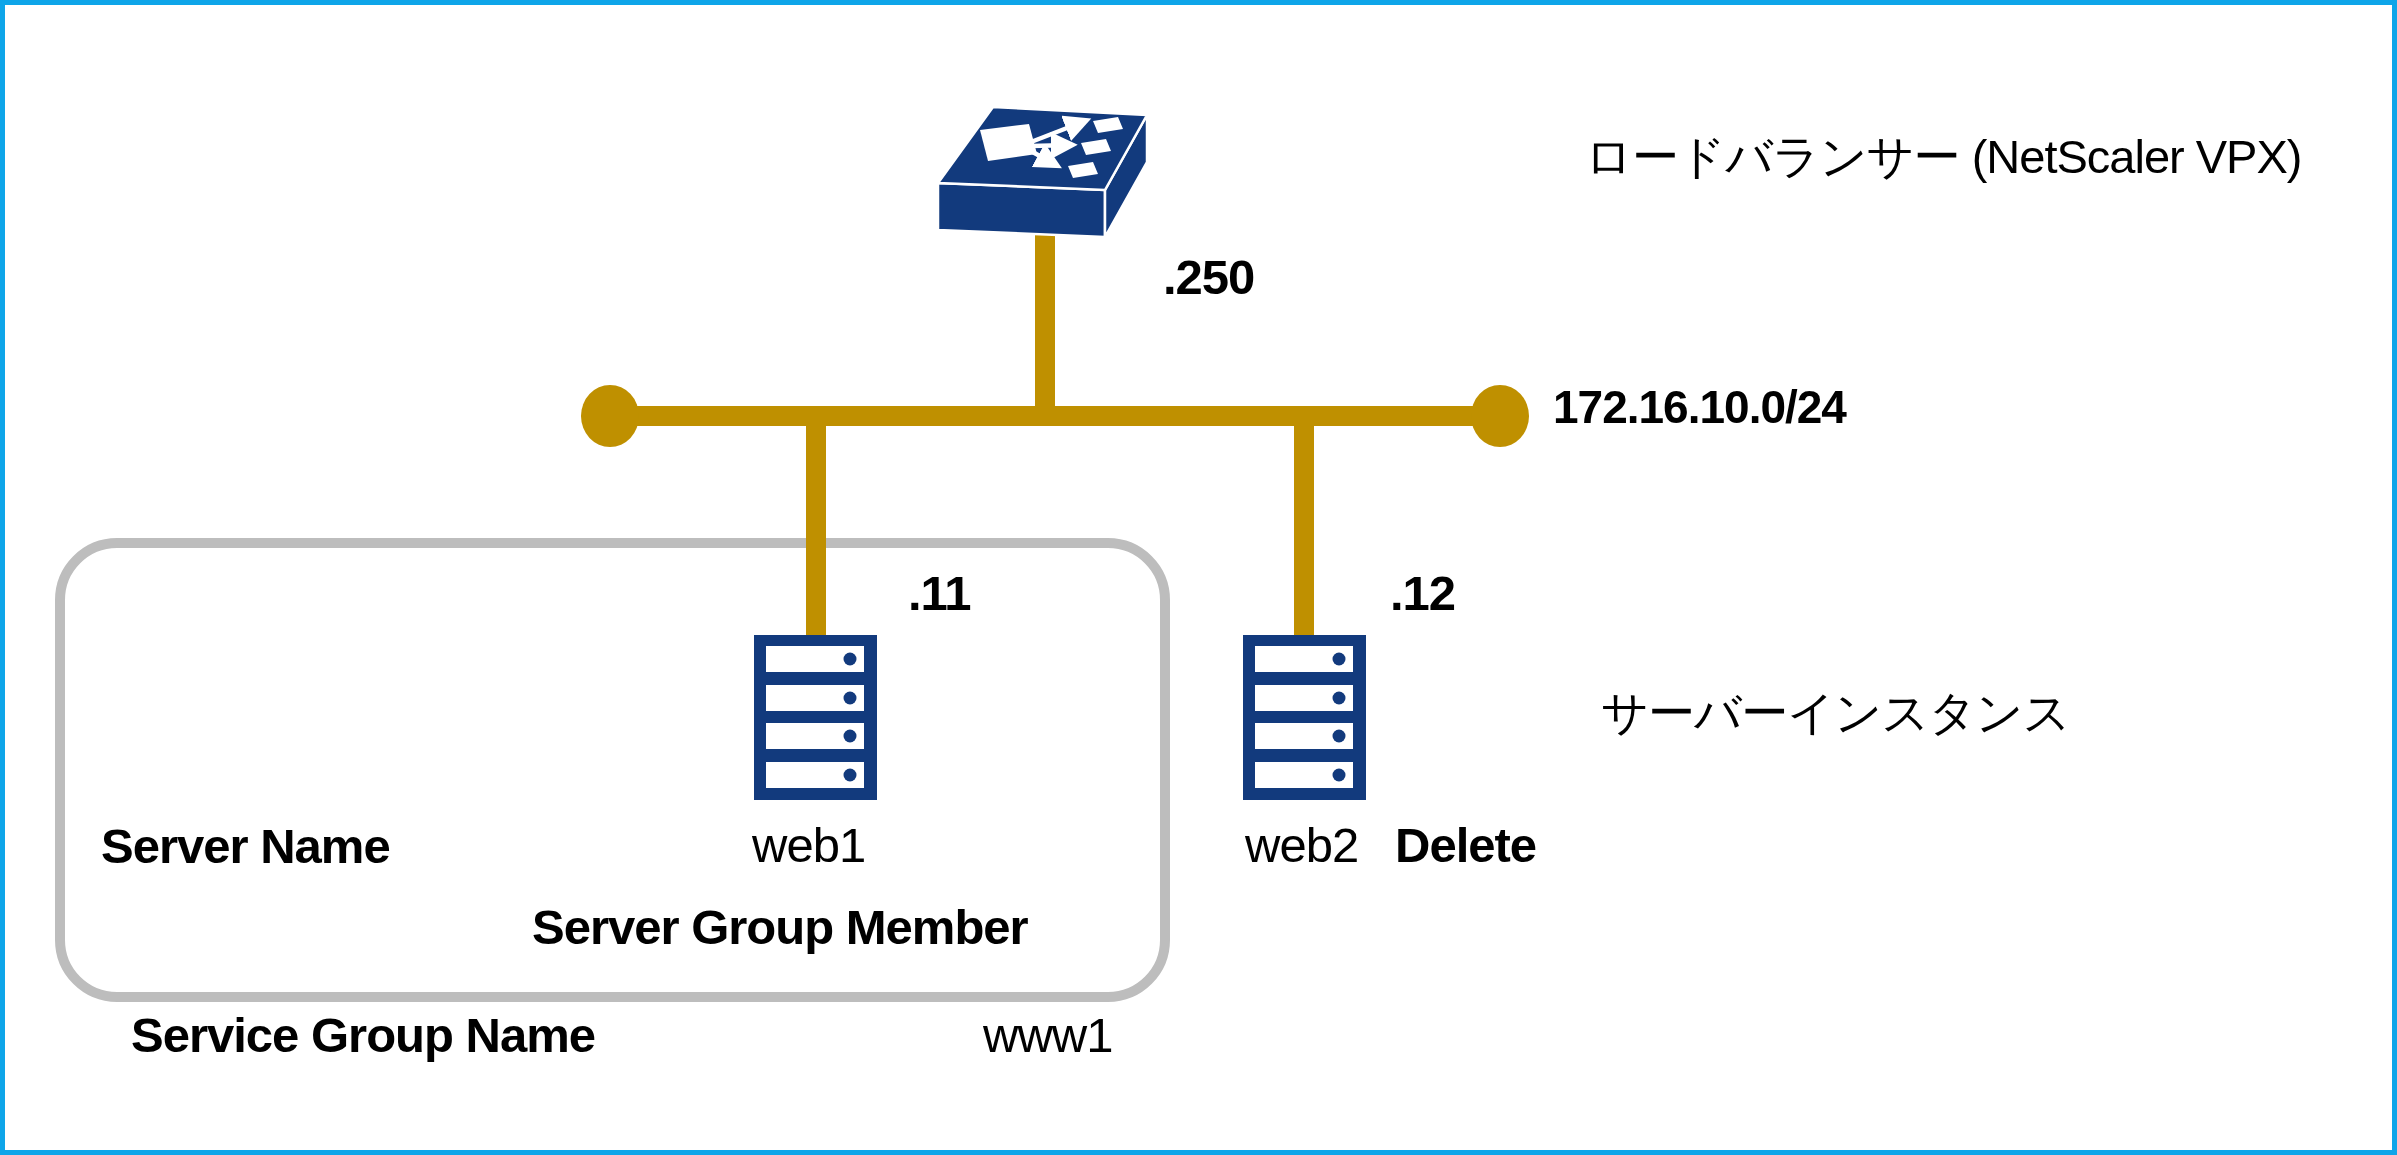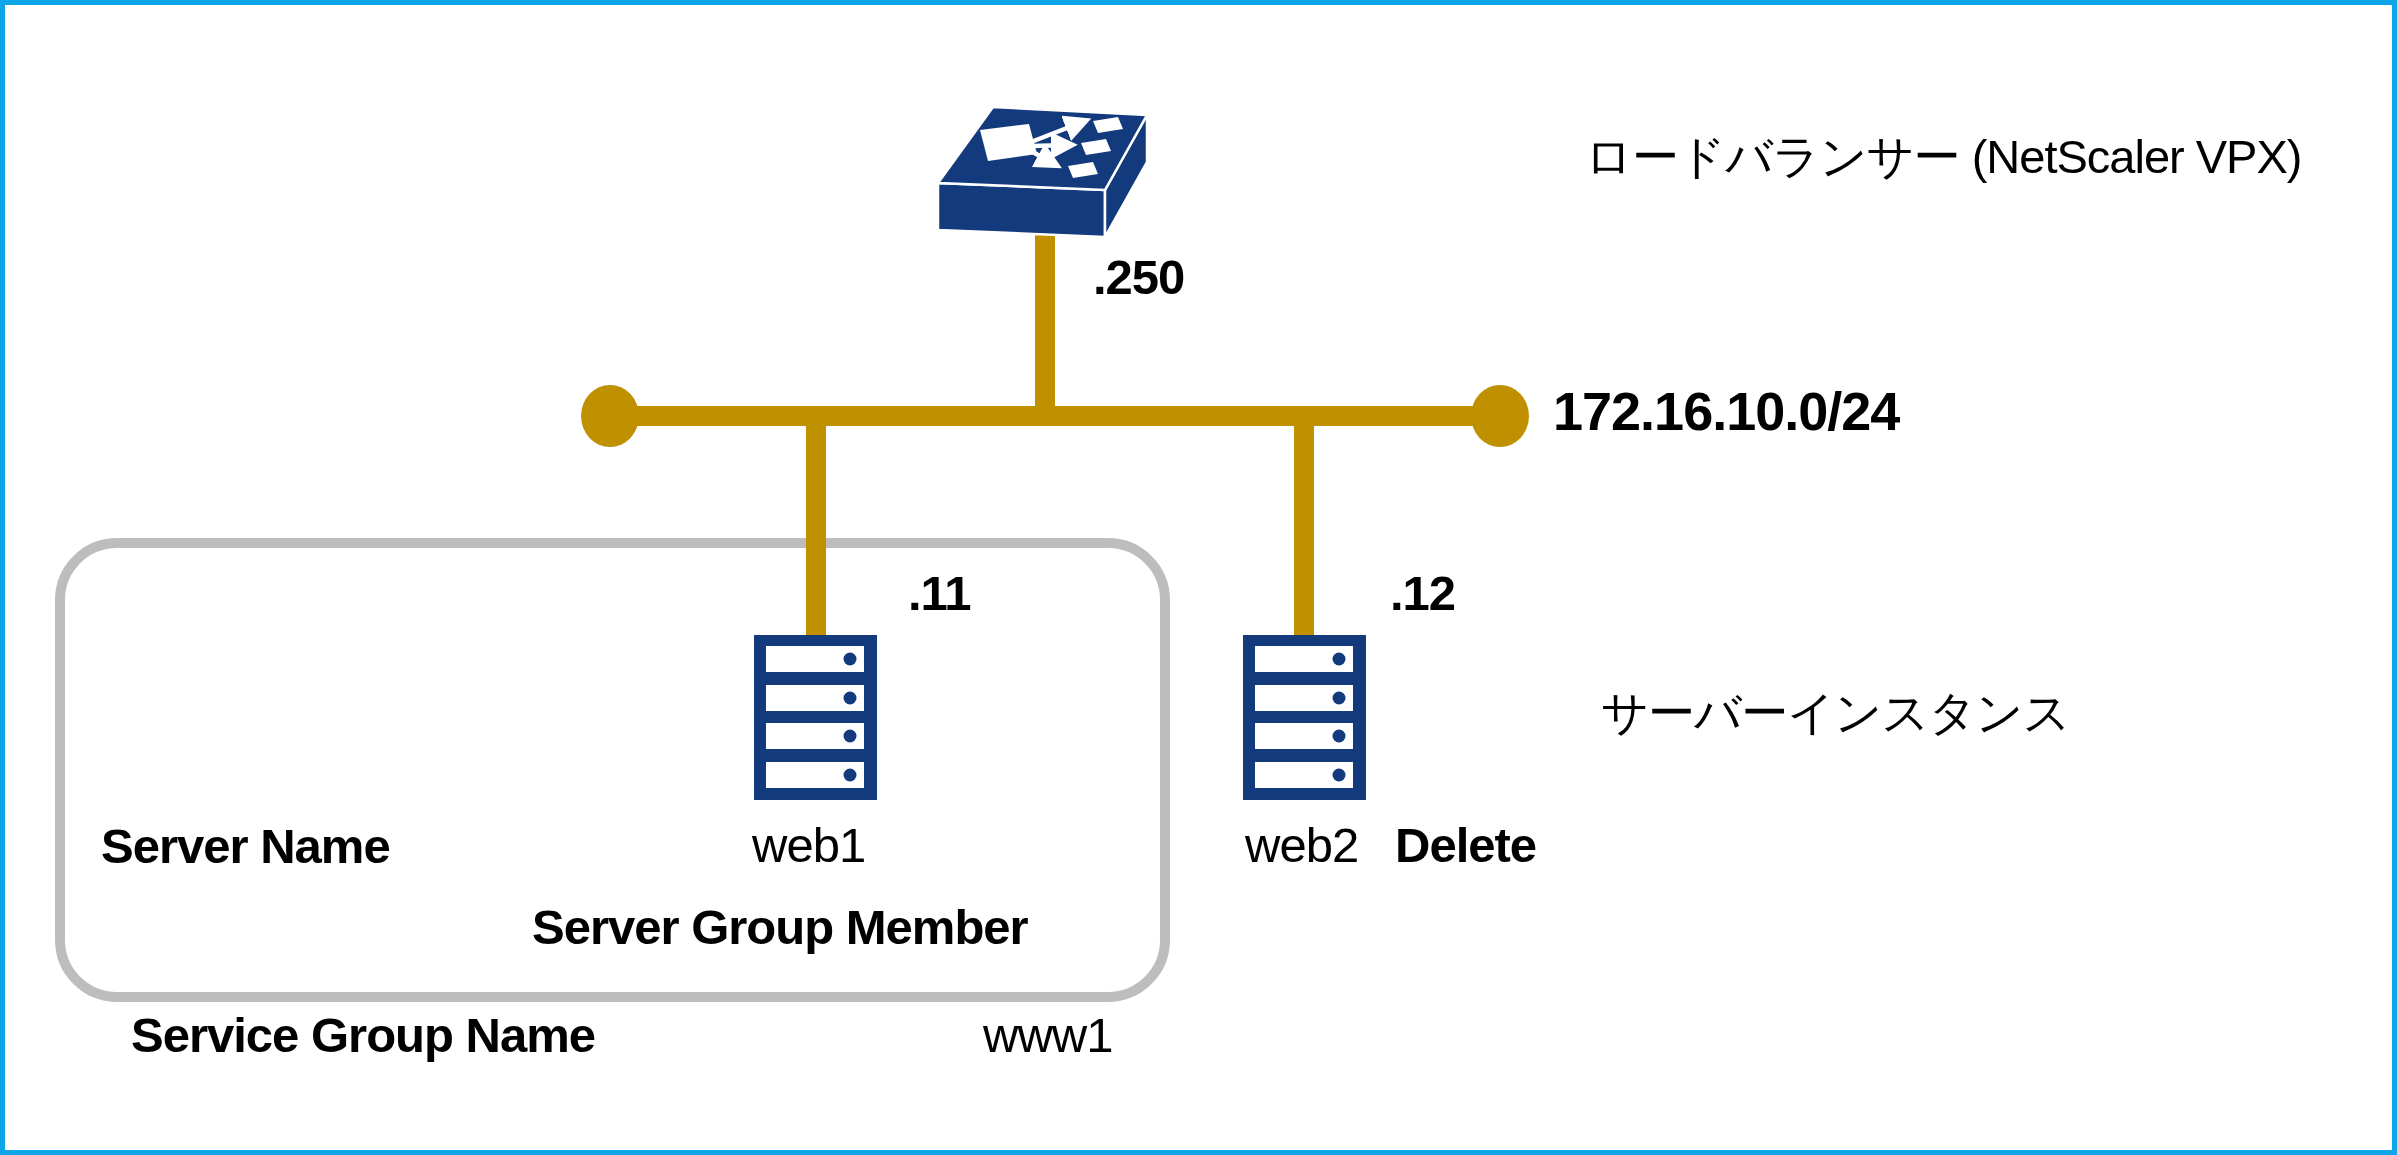--- a/index.html
+++ b/index.html
@@ -93,23 +93,23 @@
       <rect x="12" y="127" width="98" height="26" fill="#ffffff"></rect>
       <circle cx="96" cy="24" r="6.5" fill="#123a7d"></circle>
       <circle cx="96" cy="63" r="6.5" fill="#123a7d"></circle>
       <circle cx="96" cy="101" r="6.5" fill="#123a7d"></circle>
       <circle cx="96" cy="140" r="6.5" fill="#123a7d"></circle>
     </svg>
   </div>
 
   <div class="t" style="left:1580px;top:126px;font-size:47px;">ロードバランサー (NetScaler VPX)</div>
 
-  <div class="t b" style="left:1088px;top:246px;text-align:center;">.250</div>
+  <div class="t b" style="left:1158px;top:246px;text-align:center;">.250</div>
 
-  <div class="t b" style="left:1548px;top:377px;font-size:54px;">172.16.10.0/24</div>
+  <div class="t b" style="left:1548px;top:377px;font-size:46px;">172.16.10.0/24</div>
 
   <div class="t b" style="left:903px;top:562px;">.11</div>
 
   <div class="t b" style="left:1385px;top:562px;">.12</div>
 
   <div class="t" style="left:1596px;top:682px;font-size:47px;">サーバーインスタンス</div>
 
   <div class="t b" style="left:96px;top:815px;">Server Name</div>
 
   <div class="t" style="left:747px;top:814px;">web1</div>

